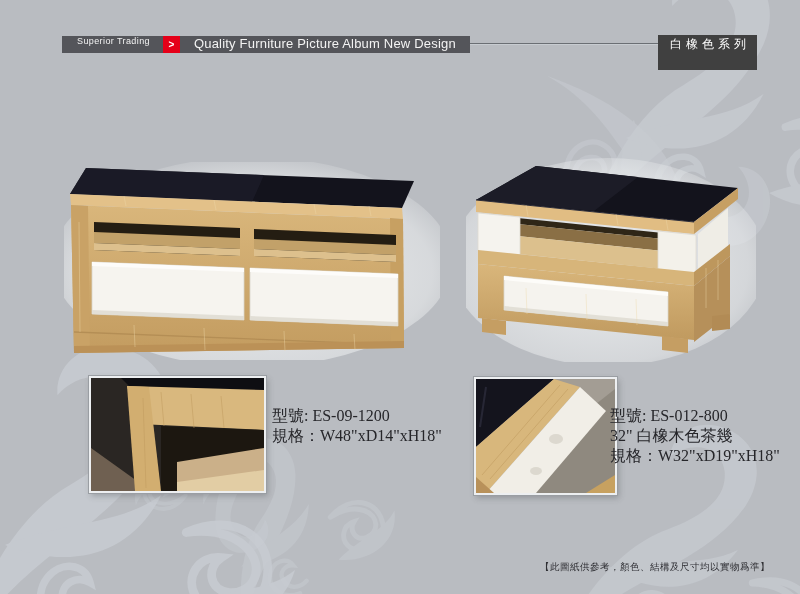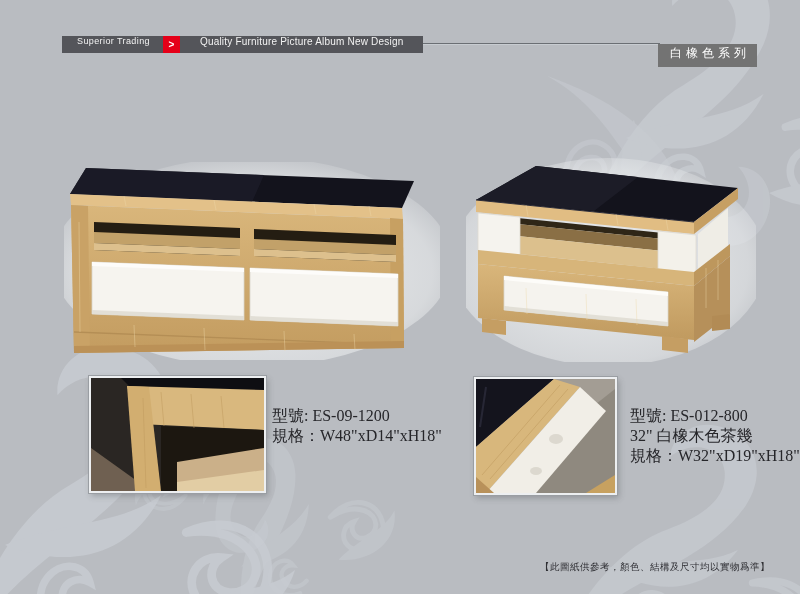--- a/index.html
+++ b/index.html
@@ -13,30 +13,30 @@
   
   .header-bar{
     position:absolute;left:62px;top:36px;height:17px;
     background:#54555a;display:flex;align-items:flex-start;z-index:4;
   }
   .brand{color:#f3f3f3;font-size:9px;letter-spacing:.4px;padding:0 13px 0 15px;white-space:nowrap;}
   .chevron-box{
     width:17px;height:17px;background:#e50019;color:#fff;
     font-size:10px;font-weight:bold;line-height:17px;text-align:center;flex:0 0 17px;
   }
-  .tagline{color:#f3f3f3;font-size:10px;letter-spacing:.2px;padding:0 20px;white-space:nowrap;}
+  .tagline{color:#f3f3f3;font-size:13px;letter-spacing:.2px;padding:0 14px;white-space:nowrap;}
   .rule-line{
     position:absolute;left:318px;top:43px;width:342px;height:1px;
     background:#6b6f74;box-shadow:0 1px 0 #c8ccd1;z-index:3;
   }
   .series-badge{
     position:absolute;left:658px;top:35px;height:19px;line-height:19px;z-index:5;
-    background:#737373;color:#ffffff;
+    background:#404040;color:#ffffff;
     font-family:"Liberation Serif","DejaVu Serif",serif;
-    font-size:12px;letter-spacing:4px;padding:0 7px 4px 12px;white-space:nowrap;margin-top:9px;
+    font-size:12px;letter-spacing:4px;padding:0 7px 16px 12px;white-space:nowrap;
   }
 
   
   .furn-left{position:absolute;left:64px;top:162px;z-index:2;}
   .furn-right{position:absolute;left:466px;top:158px;z-index:2;}
 
   
   .detail{
     position:absolute;z-index:2;border:2px solid #edeff1;
     box-shadow:0 0 0 1px #9a9ea3,2px 3px 6px rgba(60,62,66,.30);
@@ -45,21 +45,21 @@
   .detail-left{left:89px;top:376px;width:173px;height:113px;}
   .detail-right{left:474px;top:377px;width:139px;height:114px;}
 
   
   .specs{
     position:absolute;z-index:2;color:#26262a;
     font-family:"Liberation Serif","DejaVu Serif",serif;
     font-size:16px;line-height:20px;white-space:nowrap;
   }
   .specs-left{left:272px;top:406px;}
-  .specs-right{left:630px;top:406px;}
+  .specs-right{left:610px;top:406px;}
 
   .disclaimer{
     position:absolute;right:30px;top:561px;z-index:2;color:#2f2f34;
     font-family:Liberation Mono, monospace;
     font-size:9.5px;letter-spacing:.5px;white-space:nowrap;
   }
 </style>
 </head>
 <body>
 

